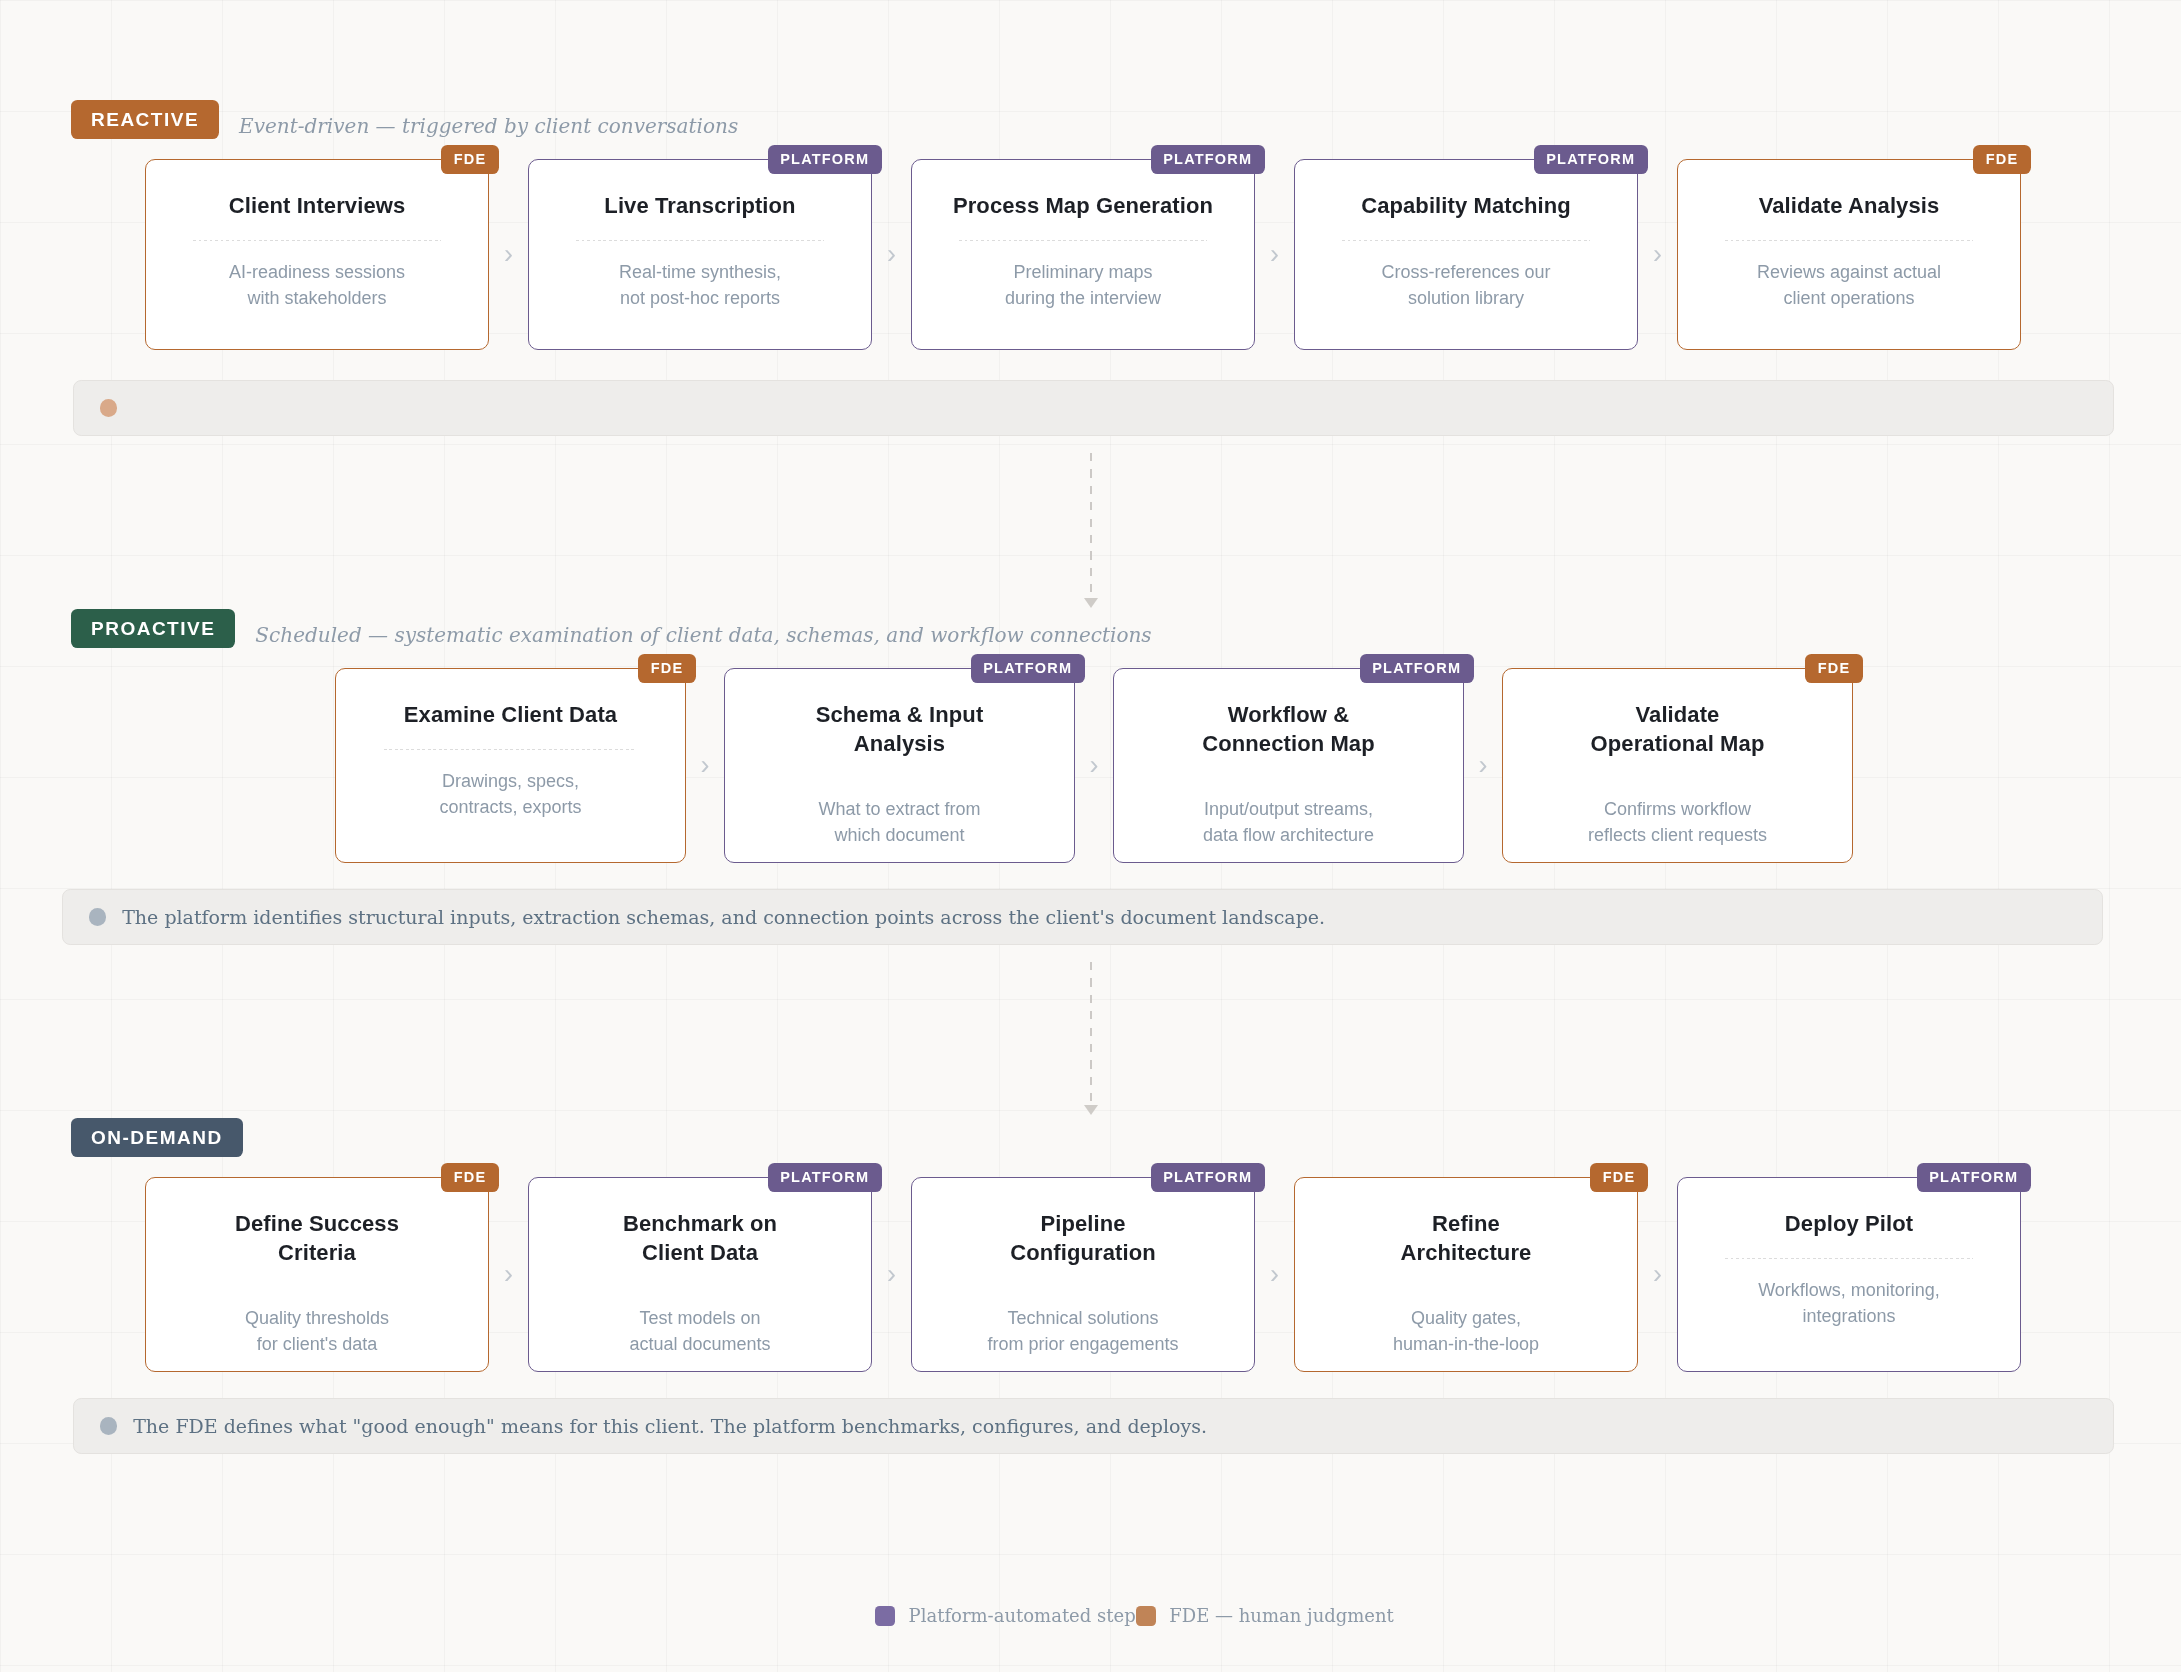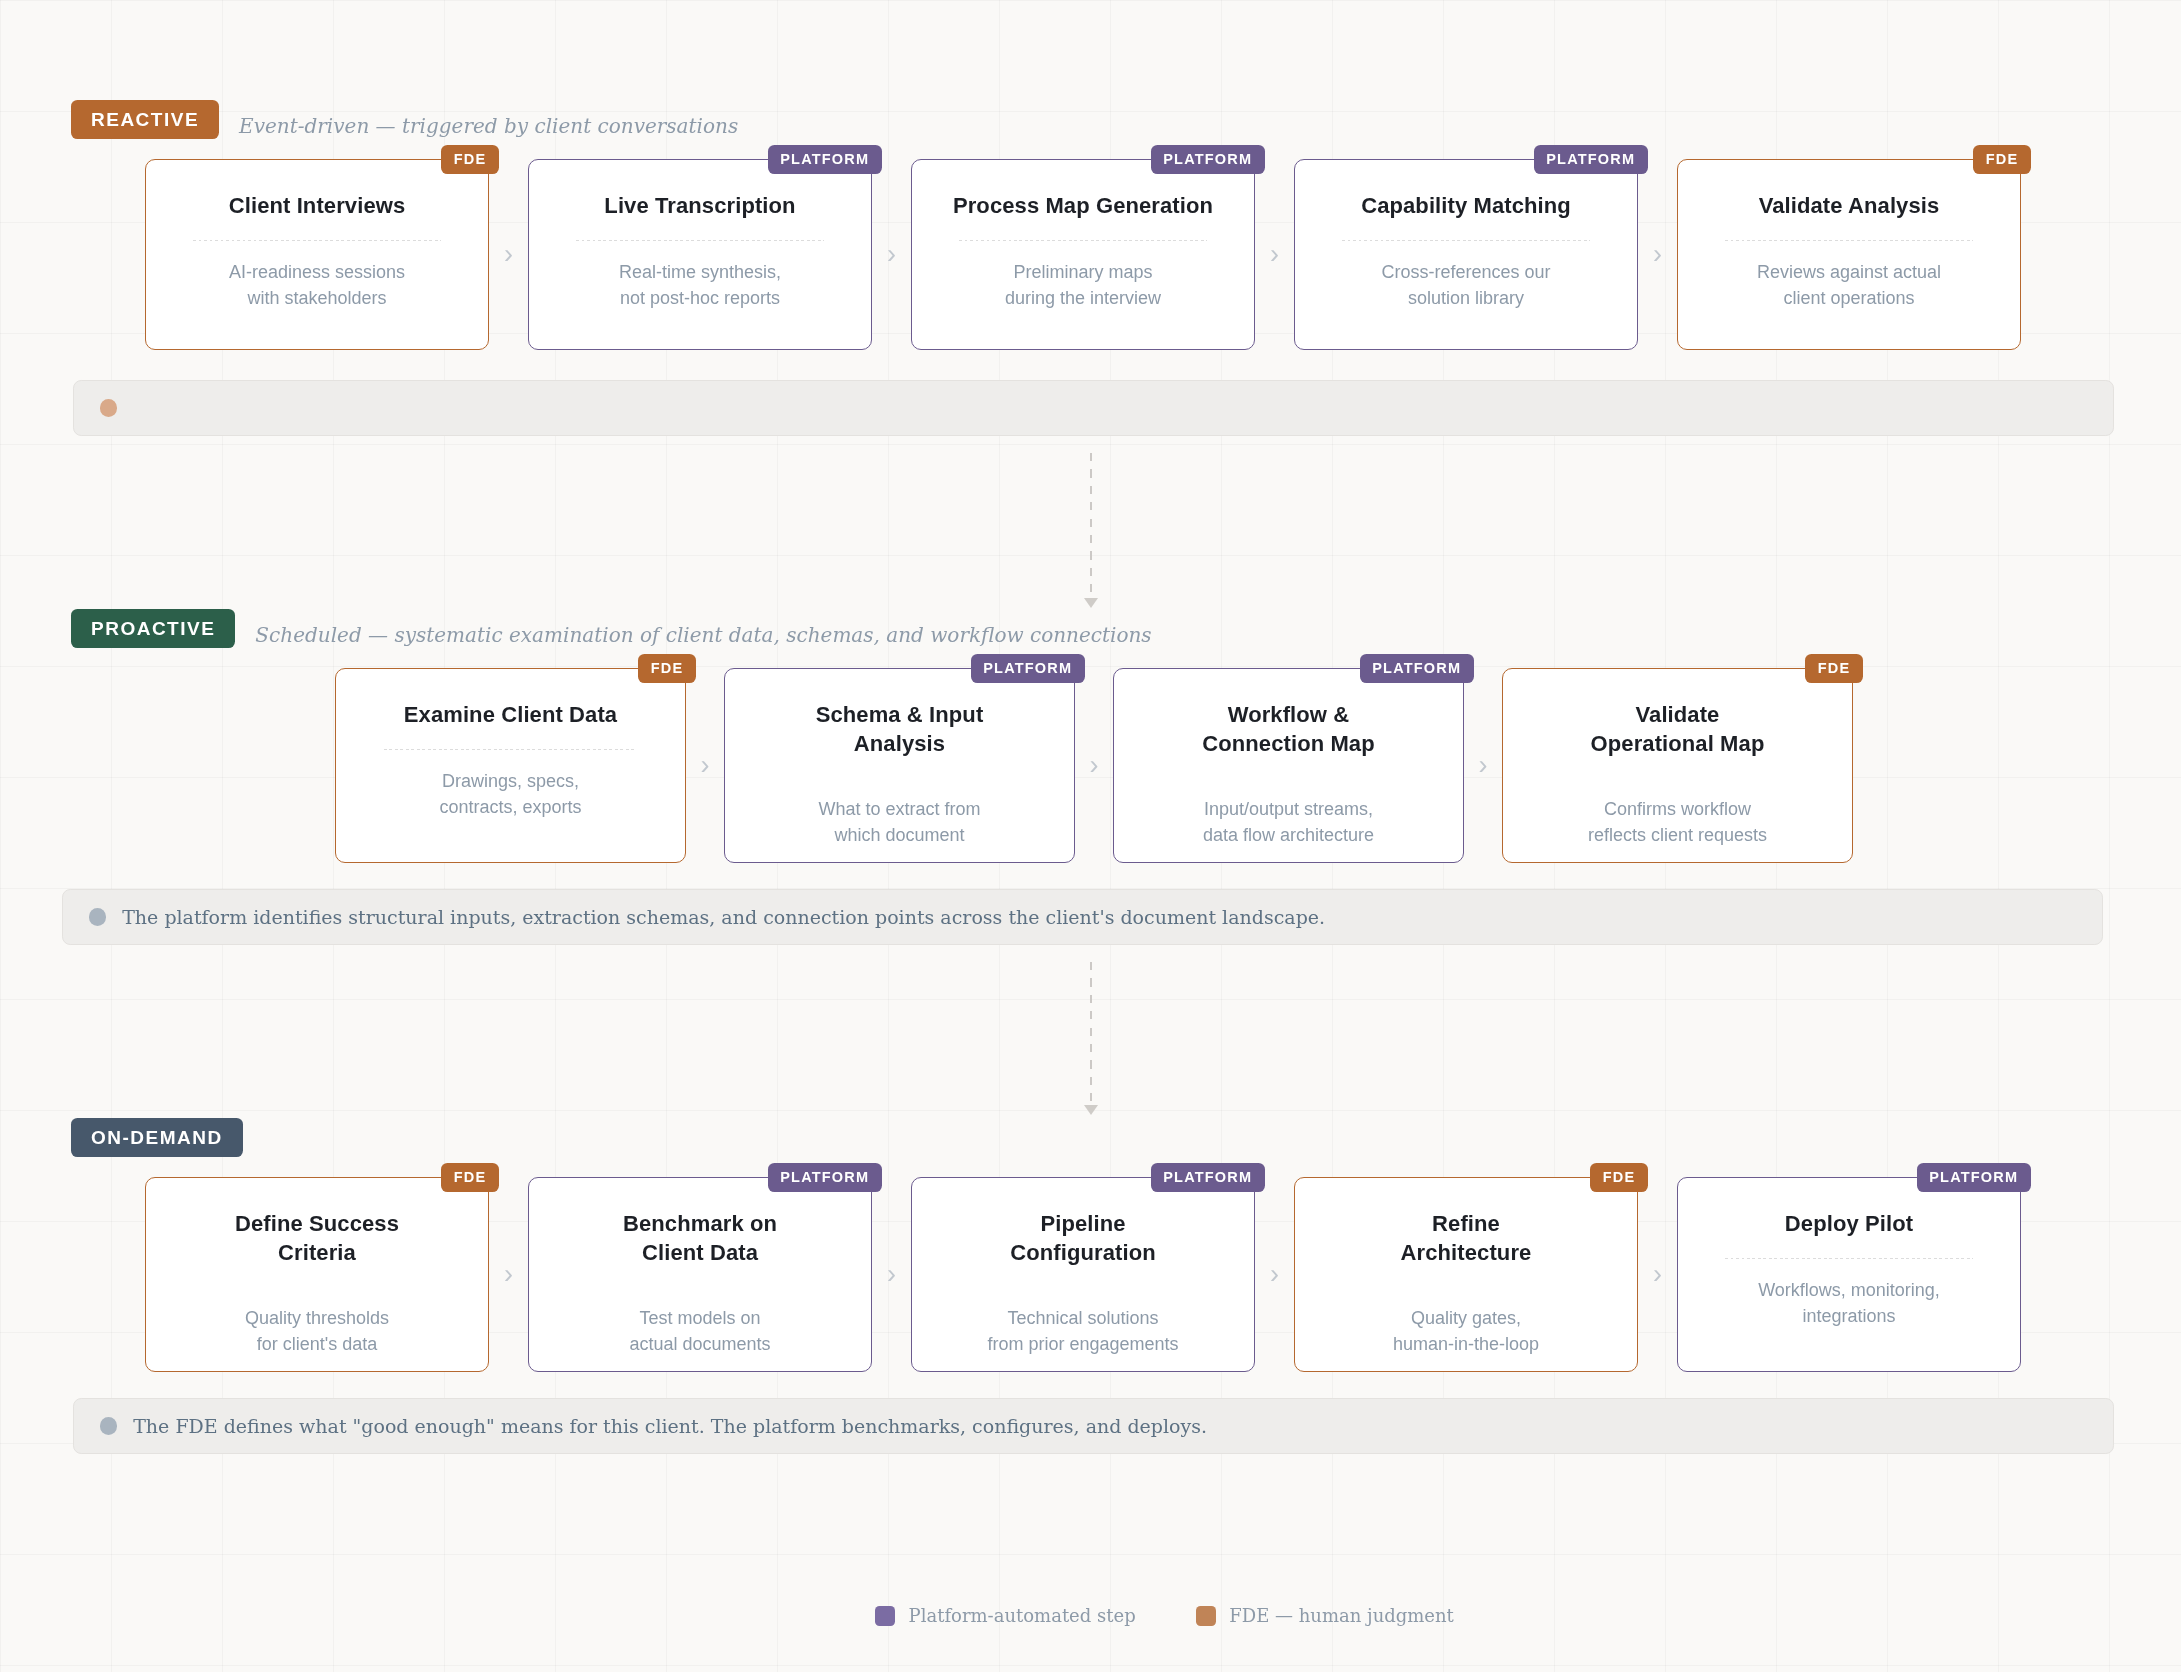--- a/index.html
+++ b/index.html
@@ -82,21 +82,21 @@
     width:1.8px;height:100%;
     background:repeating-linear-gradient(to bottom,#ccc9c6 0 8.2px,transparent 8.2px 16.4px);
   }
   .vconn .arw{
     position:absolute;bottom:-8.2px;left:-6.4px;
     width:0;height:0;border-left:7.3px solid transparent;border-right:7.3px solid transparent;
     border-top:10px solid #cfccc8;
   }
 
   
-  .legend{position:absolute;display:flex;gap:60px;}
+  .legend{position:absolute;display:flex;}
   .lg-item{display:flex;align-items:center;gap:13.6px;}
   .lg-sw{width:20px;height:20px;border-radius:4.5px;}
   .lg-tx{font-size:18px;color:#8d9aa8;font-family:"DejaVu Serif",serif;}
 </style>
 </head>
 <body>
 
 <div id="grid"></div>
 <div id="page">
     <div class="sec-head" style="left: 71px; top: 100px;">

